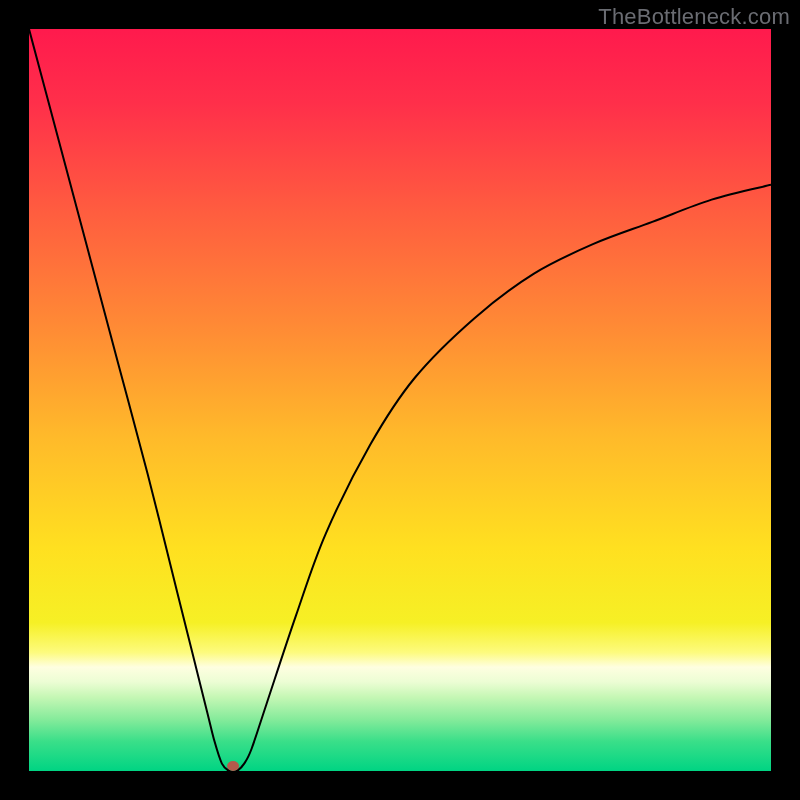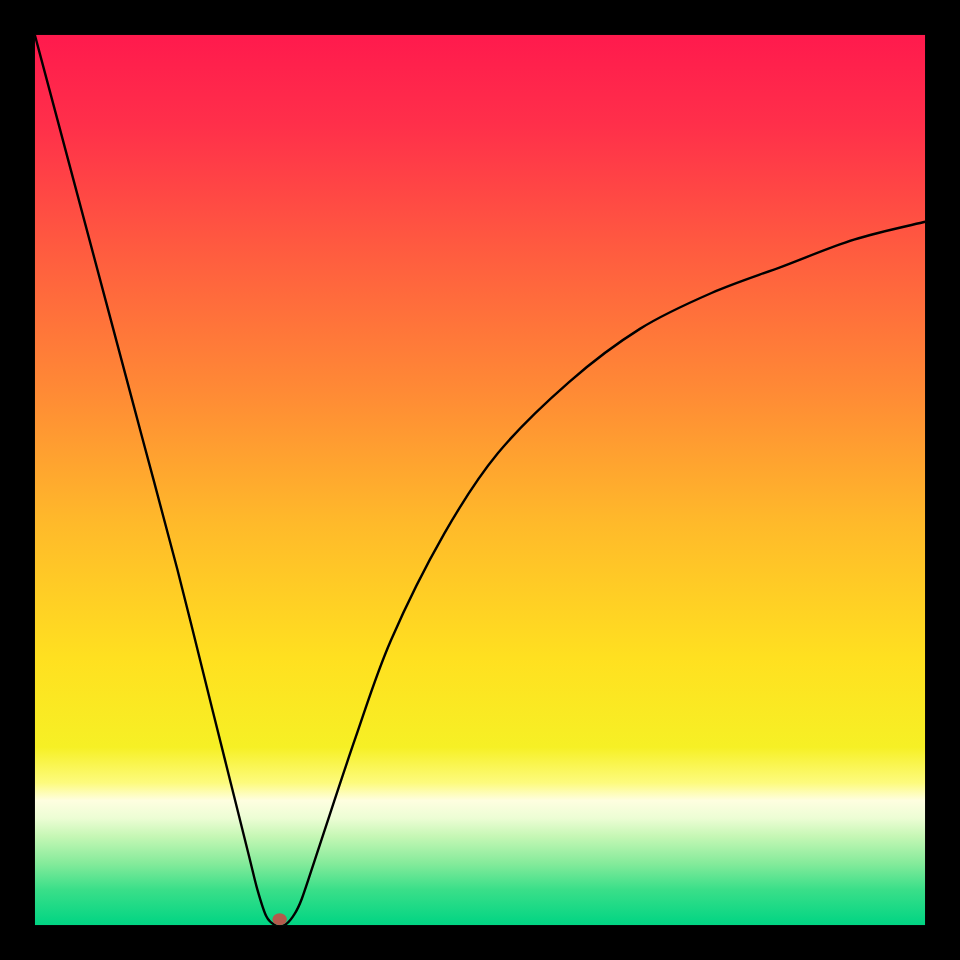--- a/index.html
+++ b/index.html
@@ -37,20 +37,21 @@
   svg.plot {
     display: block;
     width: 742px;
     height: 742px;
   }
 </style>
 </head>
 <body>
 
 <div class="frame">
+  <div class="attrib">TheBottleneck.com</div>
 
   <div class="plot-wrap">
     <svg class="plot" viewBox="0 0 742 742">
       <defs>
         <linearGradient id="bg-grad" x1="0" y1="0" x2="0" y2="1">
             <stop offset="0%" stop-color="#ff1a4d"></stop>
             <stop offset="10%" stop-color="#ff2f4a"></stop>
             <stop offset="25%" stop-color="#ff5e3f"></stop>
             <stop offset="40%" stop-color="#ff8a35"></stop>
             <stop offset="55.00000000000001%" stop-color="#ffba2a"></stop>

